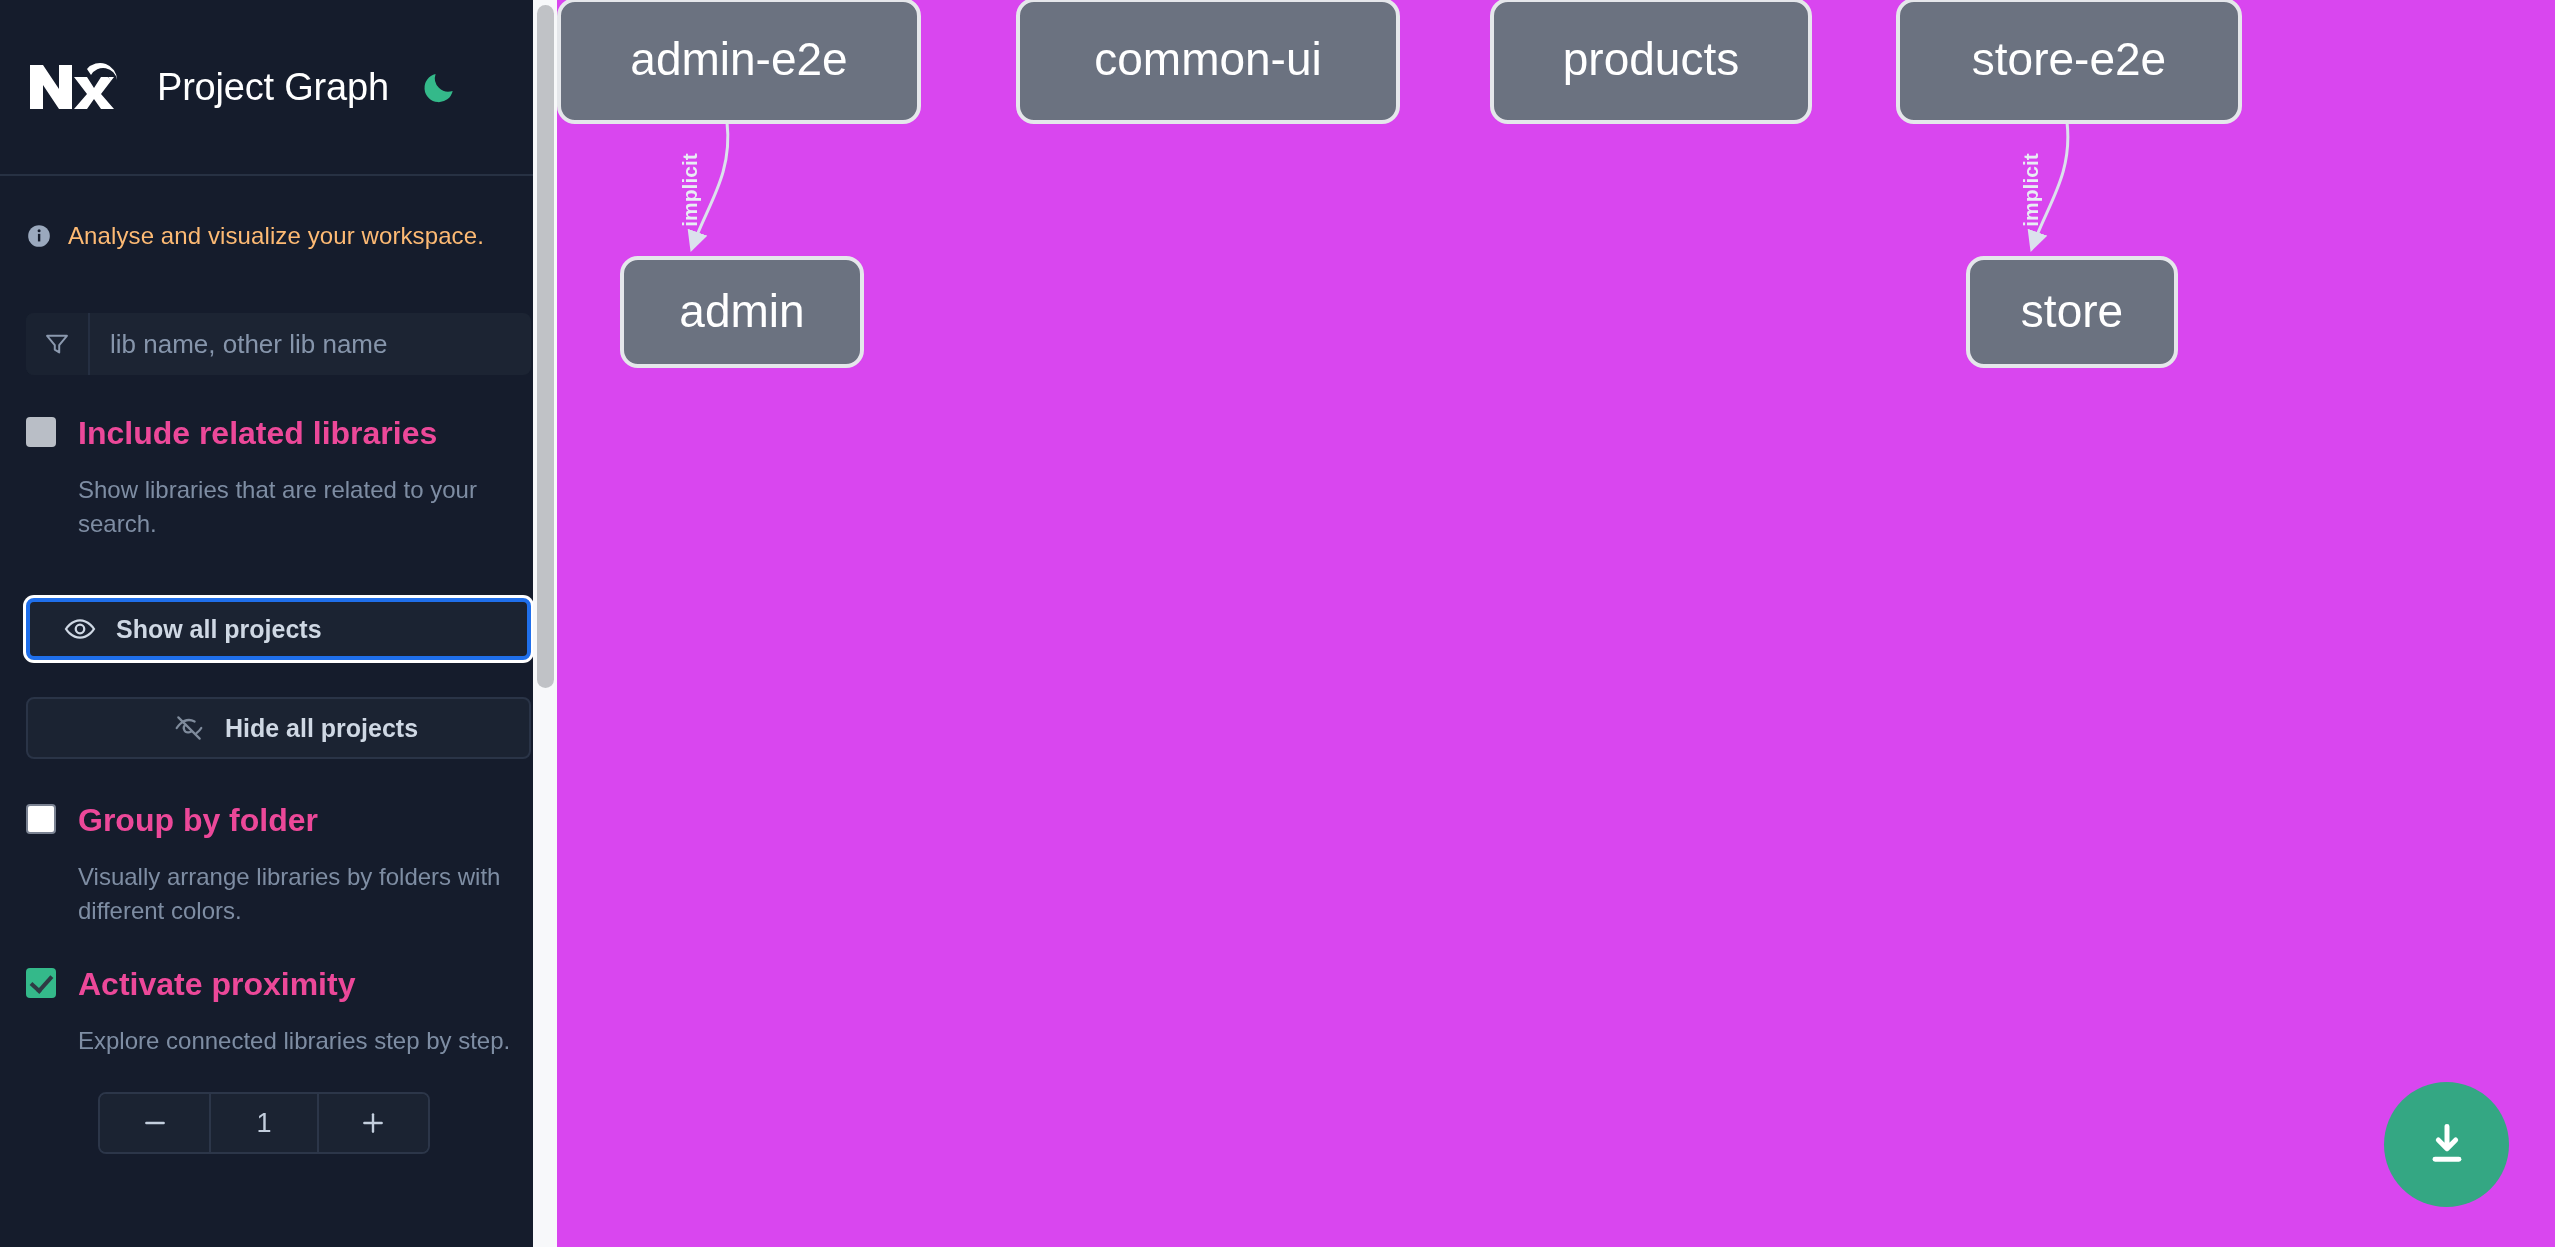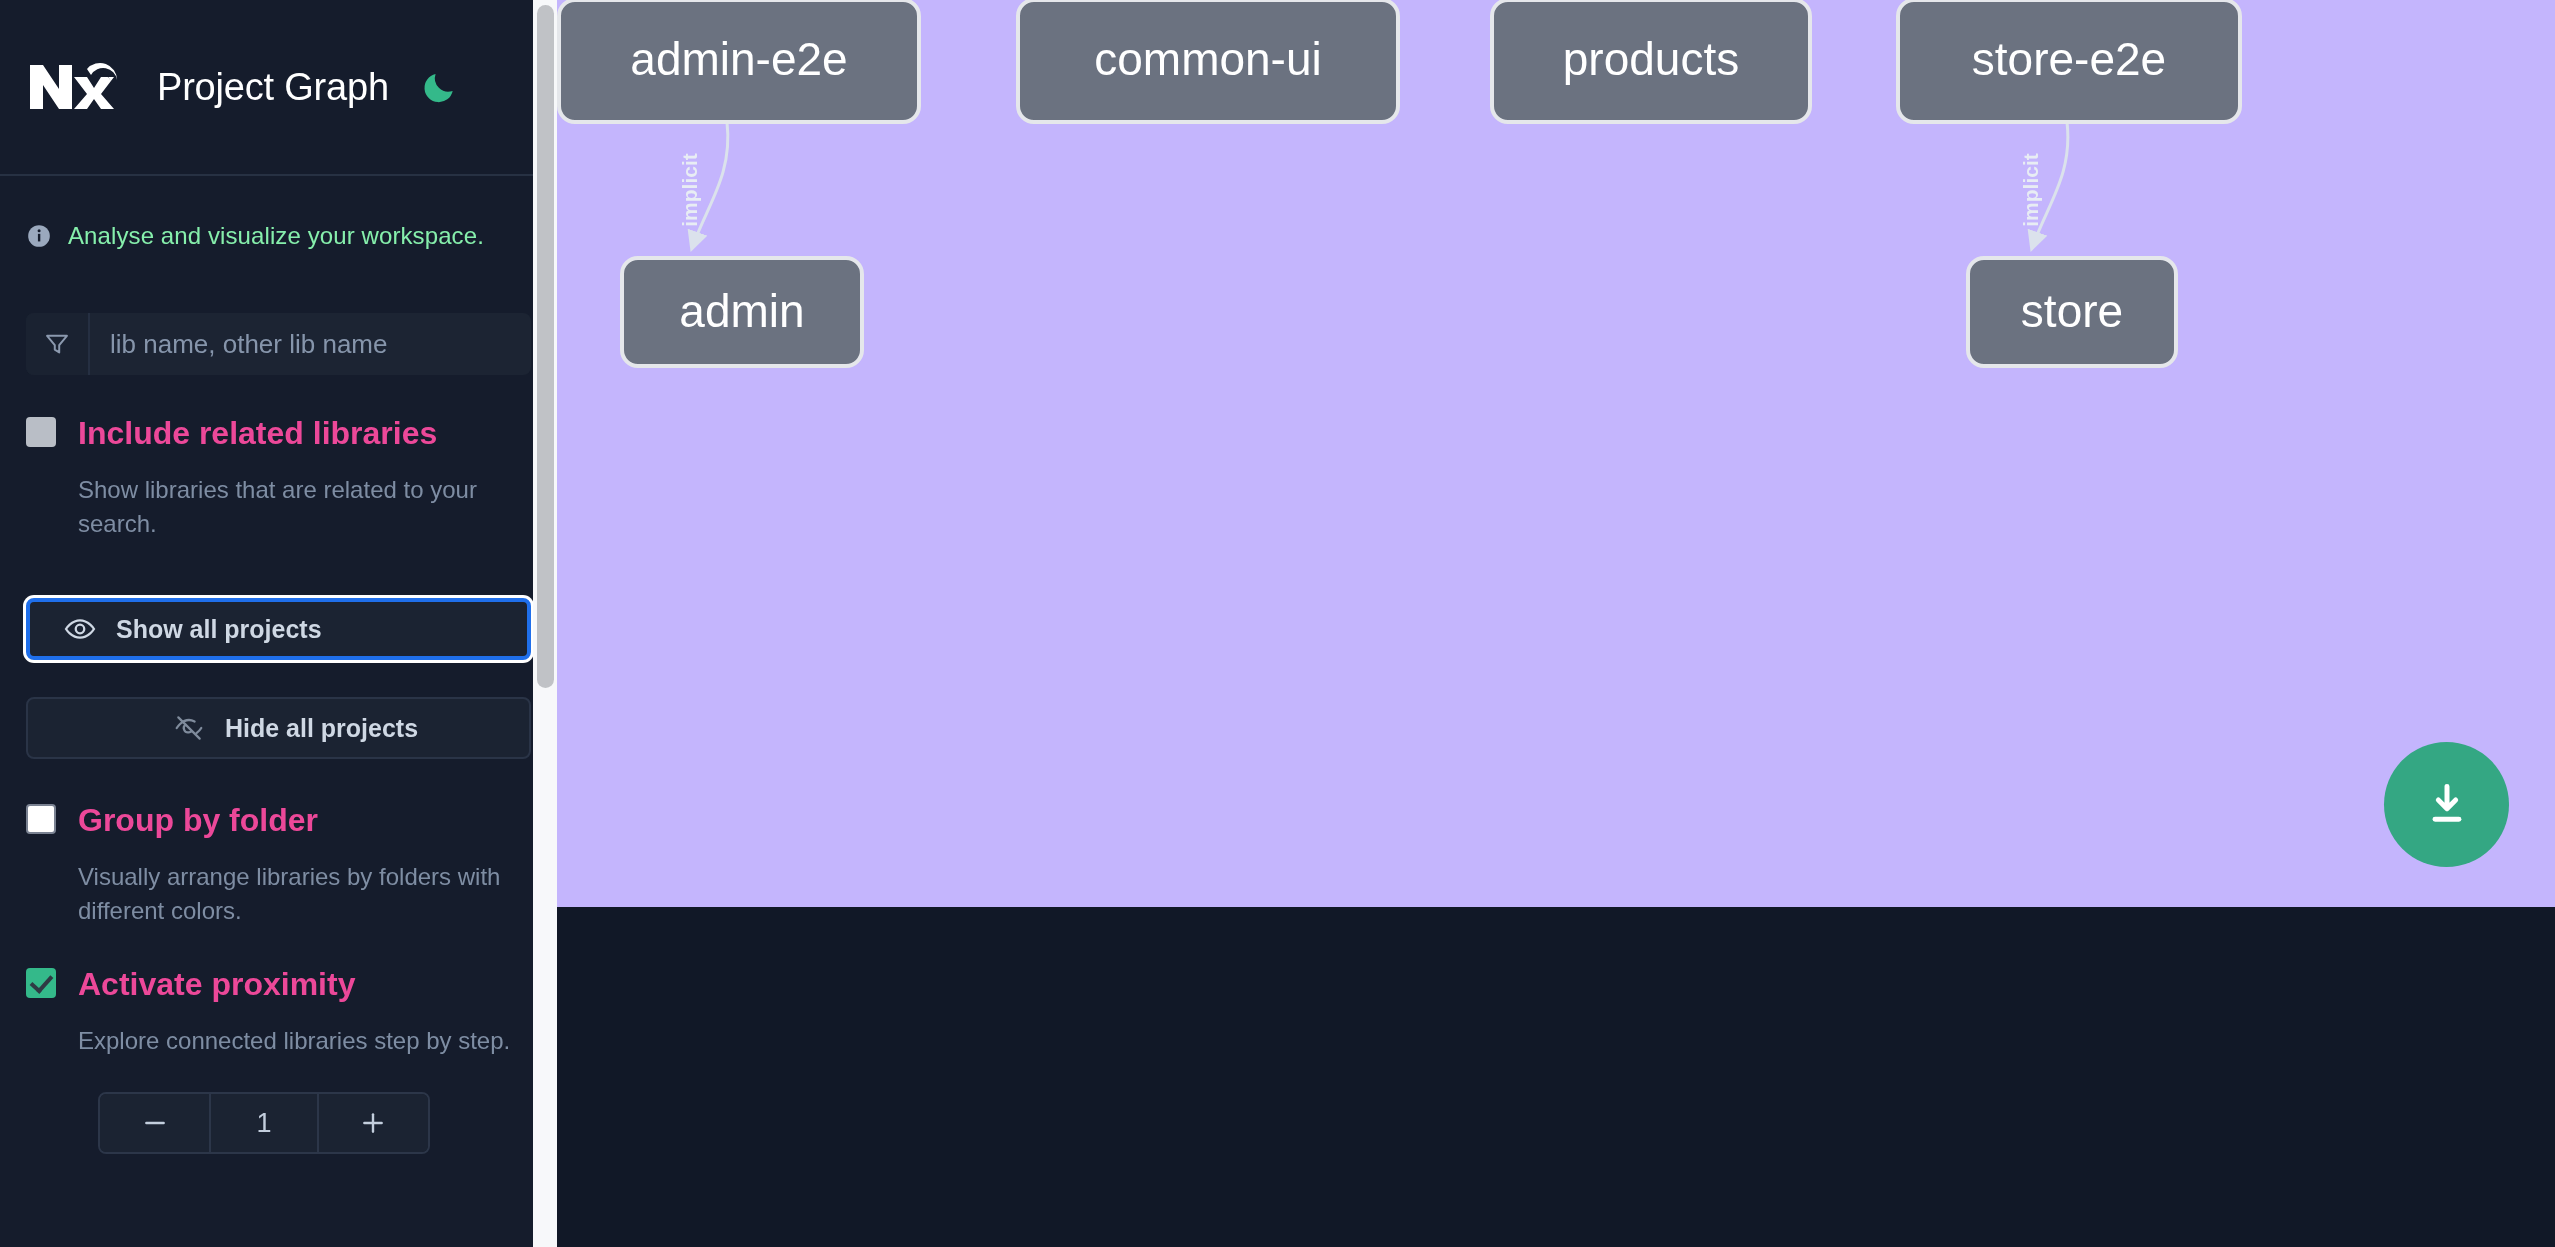--- a/index.html
+++ b/index.html
@@ -74,21 +74,21 @@
   }
 
   .tagline {
     display: flex;
     align-items: center;
     gap: 16px;
     padding: 46px 26px 0 26px;
   }
   .tagline-text {
     font-size: 24px;
-    color: #86efac;
+    color: #fdba74;
     letter-spacing: 0.1px;
   }
   .info-icon {
     width: 26px; height: 26px;
     flex: 0 0 26px;
     display: block;
   }
 
   
   .search-row {
@@ -234,22 +234,22 @@
     width: 17px;
     height: 683px;
     background: #c0c2c6;
     border-radius: 9px;
   }
 
   
   .canvas {
     position: relative;
     flex: 1 1 auto;
-    height: 907px;
-    background: #c4b5fd;
+    height: 1247px;
+    background: #d946ef;
     overflow: hidden;
   }
   .graph-svg {
     position: absolute;
     left: 0; top: 0;
     width: 1998px;
     height: 1247px;
     display: block;
   }
   .node-label {

